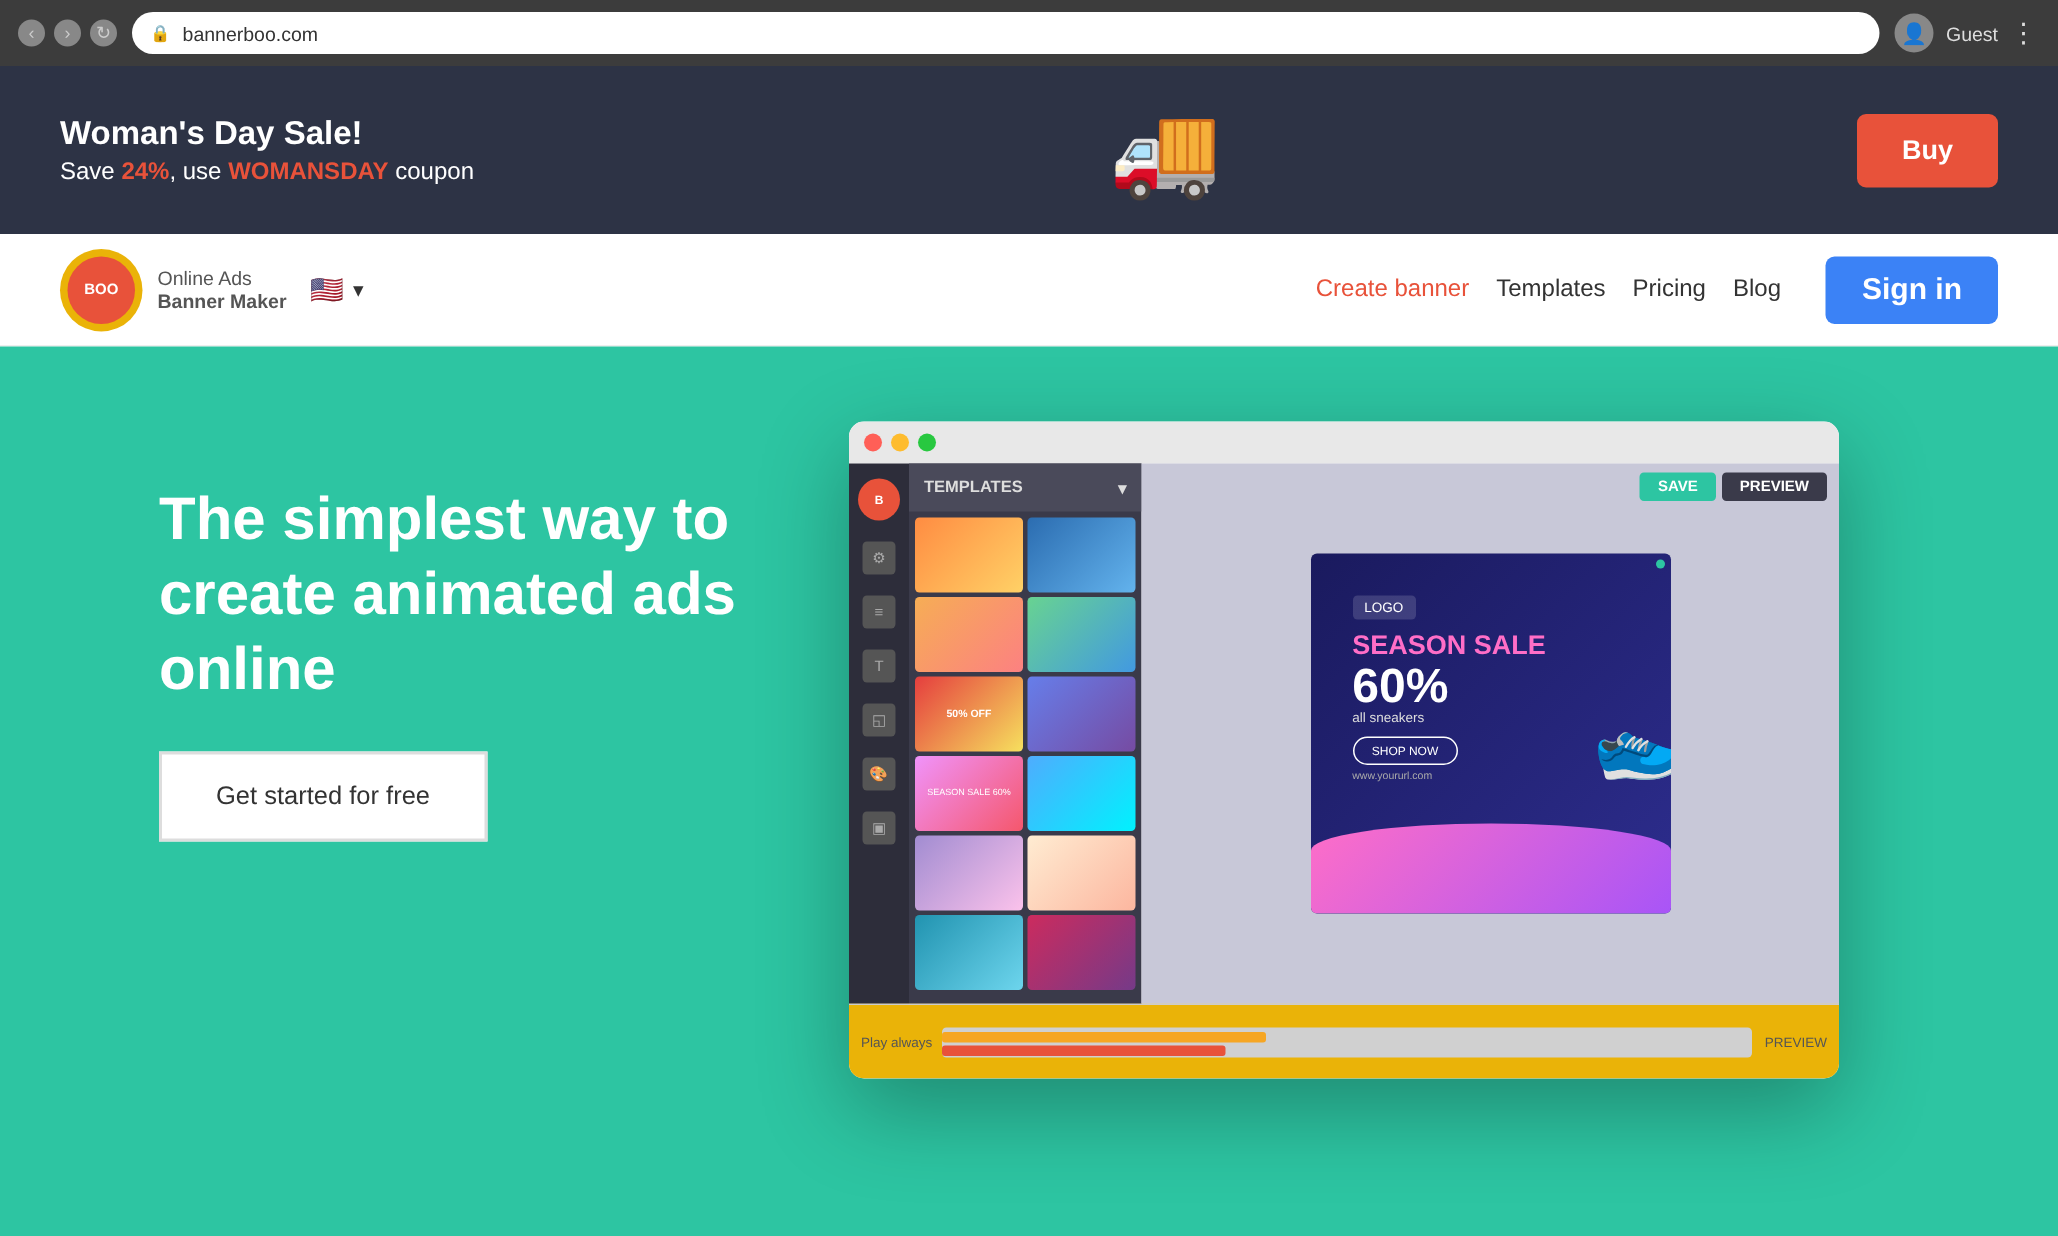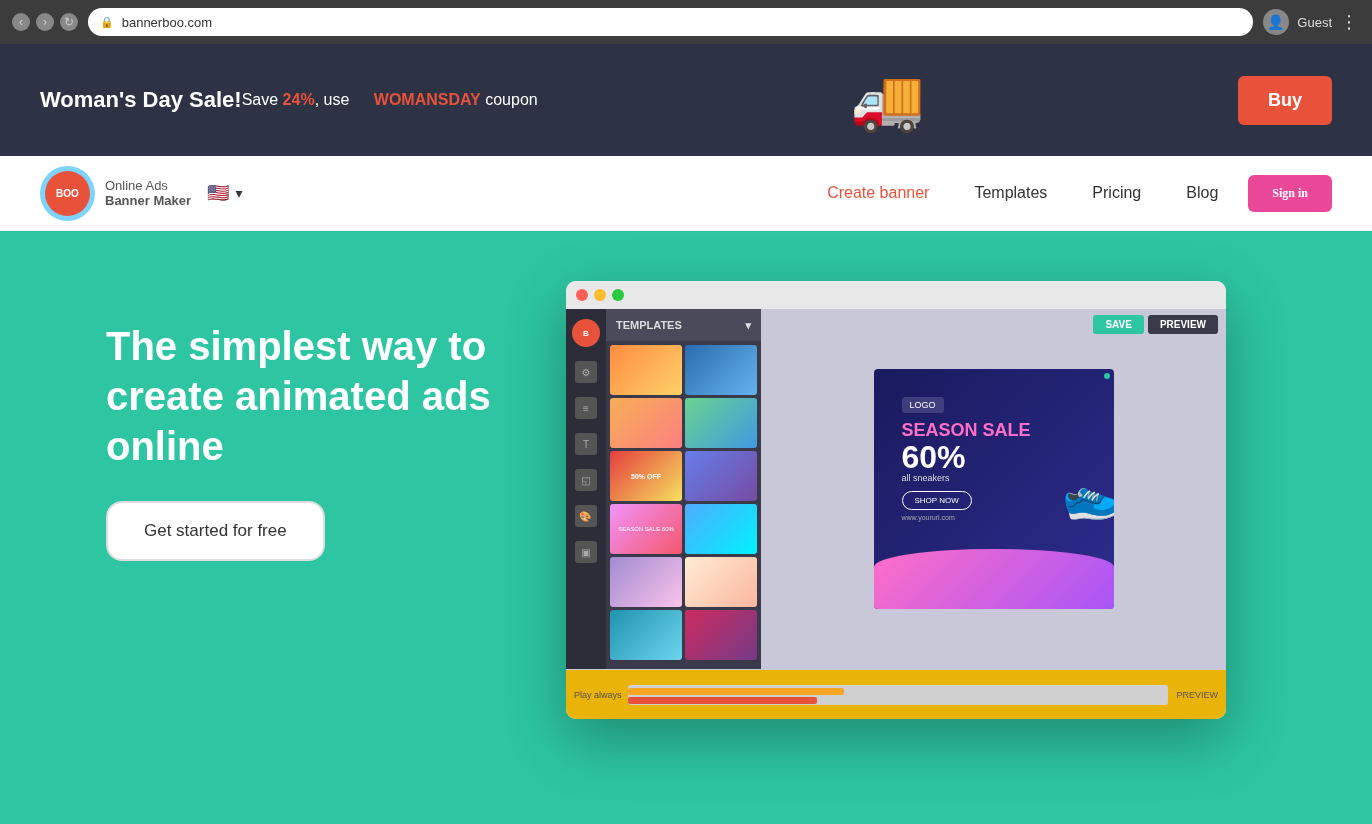--- a/index.html
+++ b/index.html
@@ -82,40 +82,39 @@
     .promo-banner {
       background: #2d3345;
       display: flex;
       align-items: center;
       justify-content: space-between;
       padding: 0 40px;
       height: 112px;
     }
     .promo-text-area {
       display: flex;
-      flex-direction: row;
+      flex-direction: column;
     }
     .promo-title {
       color: #fff;
       font-size: 22px;
       font-weight: bold;
     }
     .promo-sub {
       color: #fff;
       font-size: 16px;
       margin-top: 4px;
     }
     .promo-sub .percent {
       color: #e8523a;
       font-weight: bold;
     }
     .promo-sub .coupon {
       color: #e8523a;
       font-weight: bold;
-      margin-left: 20px;
     }
     .promo-illustration {
       font-size: 60px;
       margin: 0 auto;
     }
     .promo-buy-btn {
       background: #e8523a;
       color: #fff;
       border: none;
       border-radius: 6px;
@@ -137,21 +136,21 @@
     .logo-area {
       display: flex;
       align-items: center;
       gap: 10px;
       text-decoration: none;
     }
     .logo-circle {
       width: 55px;
       height: 55px;
       border-radius: 50%;
-      background: #7dd3fc;
+      background: #eab308;
       display: flex;
       align-items: center;
       justify-content: center;
       font-weight: bold;
       font-size: 10px;
       color: #fff;
       position: relative;
       overflow: hidden;
       text-align: center;
     }
@@ -188,44 +187,43 @@
       cursor: pointer;
       font-size: 14px;
       color: #333;
     }
     .flag {
       font-size: 18px;
     }
     .nav-links {
       display: flex;
       align-items: center;
-      gap: 45px;
+      gap: 18px;
       margin-left: auto;
       margin-right: 30px;
     }
     .nav-link {
       font-size: 16px;
       text-decoration: none;
       color: #333;
       font-weight: 500;
       cursor: pointer;
     }
     .nav-link.active {
       color: #e8523a;
     }
     .sign-in-btn {
-      background: #ec4899;
+      background: #3b82f6;
       color: #fff;
       border: none;
       border-radius: 6px;
       padding: 11px 24px;
-      font-size: 12px;
-      font-weight: bold;
-      cursor: pointer;
-      font-family: Liberation Serif, serif;
+      font-size: 20px;
+      font-weight: bold;
+      cursor: pointer;
     }
 
     
     .hero {
       background: #2dc5a2;
       min-height: 600px;
       display: flex;
       align-items: flex-start;
       padding: 60px 60px 0 80px;
       position: relative;
@@ -246,21 +244,21 @@
     .hero-sub {
       font-size: 16px;
       color: #fff;
       line-height: 1.6;
       margin-bottom: 40px;
     }
     .hero-cta {
       background: #fff;
       color: #333;
       border: 2px solid #ddd;
-      border-radius: 16px;
+      border-radius: 0;
       padding: 18px 36px;
       font-size: 17px;
       cursor: pointer;
       font-weight: 500;
     }
 
     
     .app-preview {
       flex: 1;
       margin-left: 40px;

